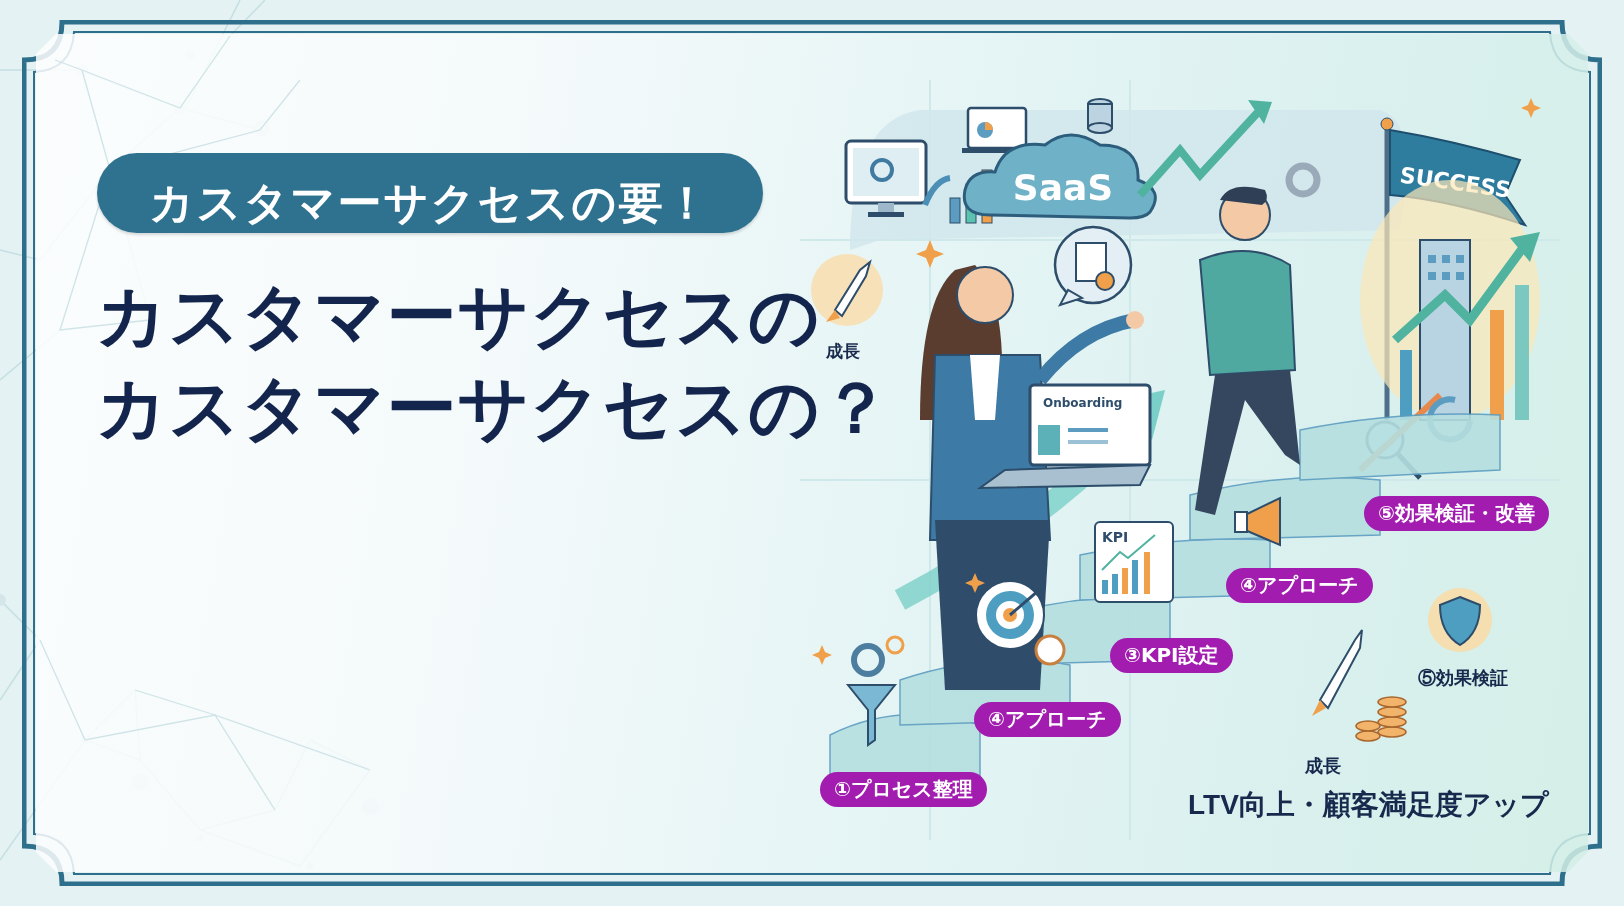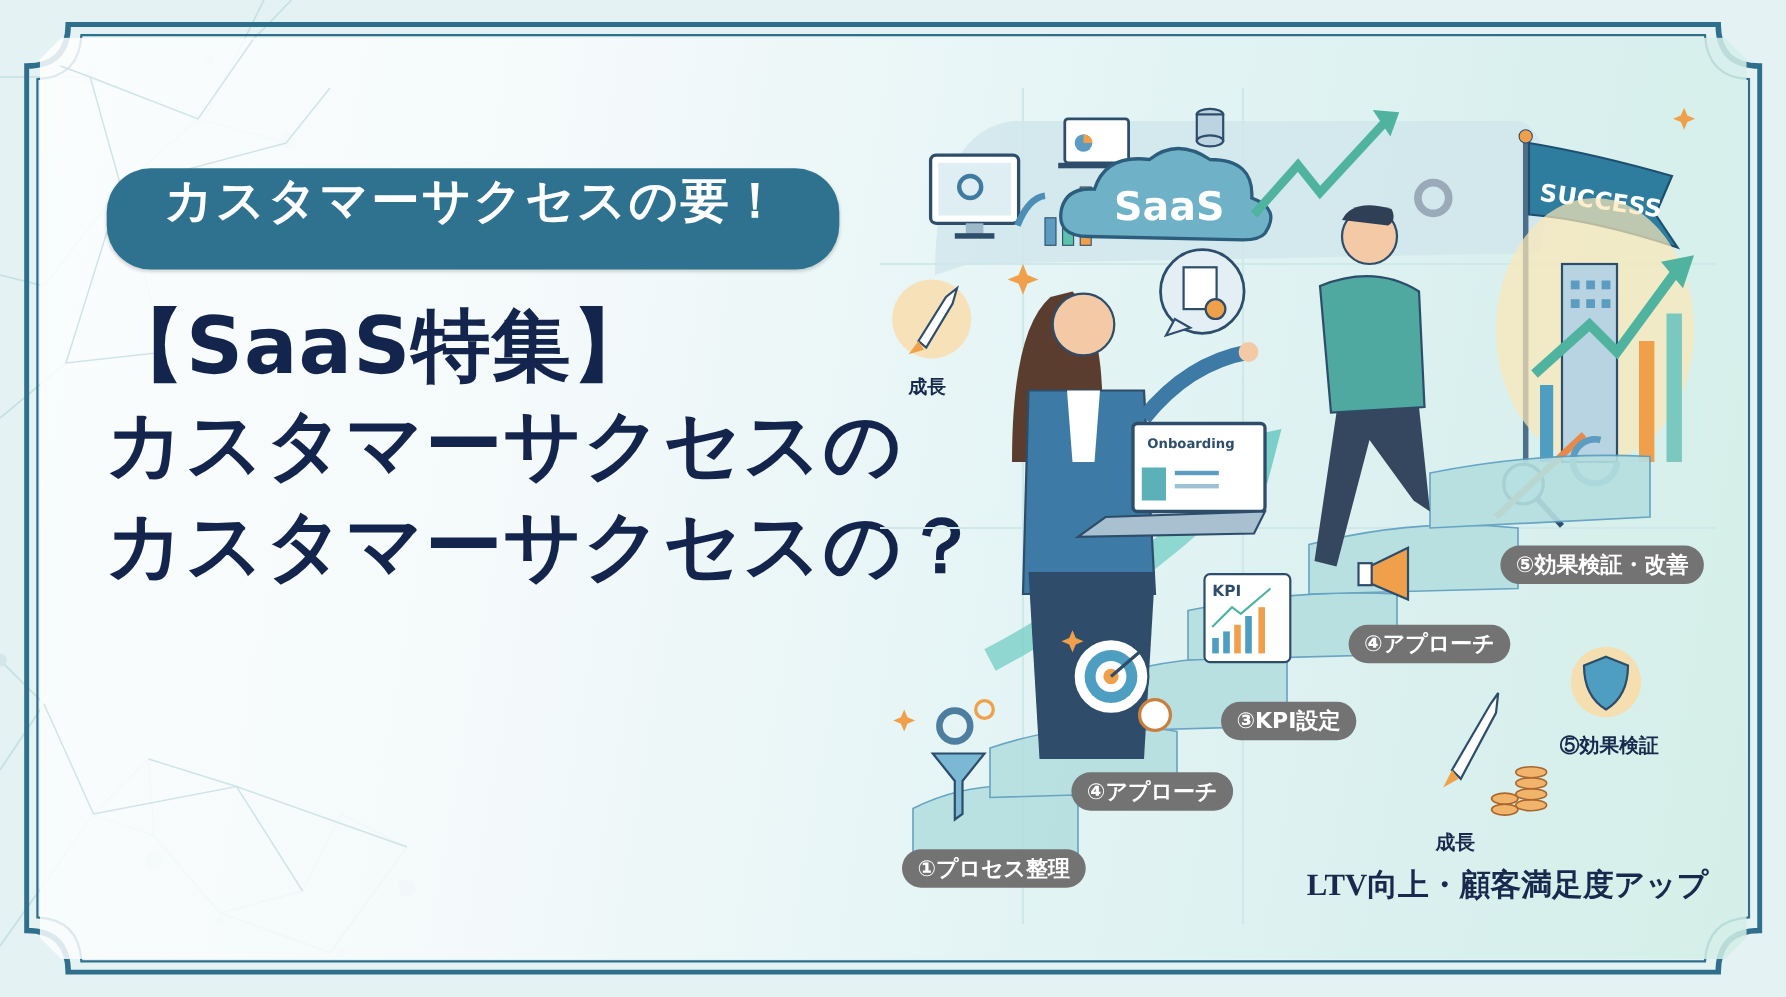--- a/index.html
+++ b/index.html
@@ -1,28 +1,28 @@
 <!DOCTYPE html>
 <html><head>
 <meta charset="utf-8">
 <style>
   html,body{margin:0;padding:0;}
   body{width:1624px;height:906px;overflow:hidden;background:#e4f2f3;font-family:"DejaVu Sans","Liberation Sans",sans-serif;position:relative;}
   .bg-net{position:absolute;left:0;top:0;width:1624px;height:906px;}
   .frame-outer{position:absolute;left:22px;top:20px;width:1580px;height:866px;}
   .panel{position:absolute;left:36px;top:34px;width:1552px;height:838px;background:linear-gradient(100deg,#ffffff 0%,#f7fbfc 30%,#e6f5f5 55%,#d8f0ee 80%,#d2efe6 100%);overflow:hidden;}
-  .eyebrow{position:absolute;left:97px;top:153px;width:666px;height:92px;border-radius:40px;background:#2e7290;box-shadow:0 2px 3px rgba(0,0,0,.15);display:flex;align-items:flex-start;justify-content:center;}
+  .eyebrow{position:absolute;left:97px;top:153px;width:666px;height:80px;border-radius:40px;background:#2e7290;box-shadow:0 2px 3px rgba(0,0,0,.15);display:flex;align-items:flex-end;justify-content:center;}
   .eyebrow span{color:#fff;font-family:"DejaVu Sans",sans-serif;font-weight:bold;font-size:44px;letter-spacing:2px;}
   .title{position:absolute;left:96px;top:270px;color:#13254d;font-family:"DejaVu Sans",sans-serif;font-weight:bold;}
   .title .l1{font-size:72px;line-height:88px;letter-spacing:1px;}
   .title .l2{font-size:70px;line-height:92px;letter-spacing:1px;}
   .title .l4{font-size:62px;line-height:86px;letter-spacing:1px;}
   .illus{position:absolute;left:800px;top:80px;width:760px;height:760px;}
-  .step-label{position:absolute;background:#737373;color:#fff;border-radius:18px;padding:4px 14px;font-family:"DejaVu Sans",sans-serif;font-size:20px;font-weight:bold;white-space:nowrap;}
-  .plain-label{position:absolute;color:#17294c;font-family:Liberation Serif, serif;font-weight:bold;white-space:nowrap;}
+  .step-label{position:absolute;background:#a21caf;color:#fff;border-radius:18px;padding:4px 14px;font-family:"DejaVu Sans",sans-serif;font-size:20px;font-weight:bold;white-space:nowrap;}
+  .plain-label{position:absolute;color:#17294c;font-family:Liberation Sans, sans-serif;font-weight:bold;white-space:nowrap;}
 </style>
 </head>
 <body>
 
 <svg class="bg-net" viewBox="0 0 1624 906">
   <g stroke="#c5dfe3" stroke-width="1.5" fill="none">
     <path d="M0 70 L80 70 L185 110 L240 0"></path>
     <path d="M80 70 L180 108 L230 36 L265 0"></path>
     <path d="M82 70 L110 170 L180 108 L260 130 L300 80"></path>
     <path d="M110 170 L40 260 L0 250"></path>
@@ -65,21 +65,20 @@
     <path d="M40 640 L85 740 L215 715 L275 810"></path>
     <path d="M135 690 L215 715 L370 770"></path>
   </g>
 </svg>
 
 <div class="eyebrow">
   <span>カスタマーサクセスの要！</span>
 </div>
 
 <div class="title">
-  <div class="l1">【SaaS特集】</div>
   <div class="l2">カスタマーサクセスの</div>
   <div class="l2">カスタマーサクセスの？</div>
 </div>
 
 <svg class="illus" viewBox="800 80 760 760" style="position:absolute;left:800px;top:80px;width:760px;height:760px;">
 
   <g stroke="#cfe9ea" stroke-width="2">
     <line x1="800" y1="240" x2="1560" y2="240"></line>
       <line x1="800" y1="480" x2="1560" y2="480"></line>
     <line x1="930" y1="80" x2="930" y2="840"></line>

